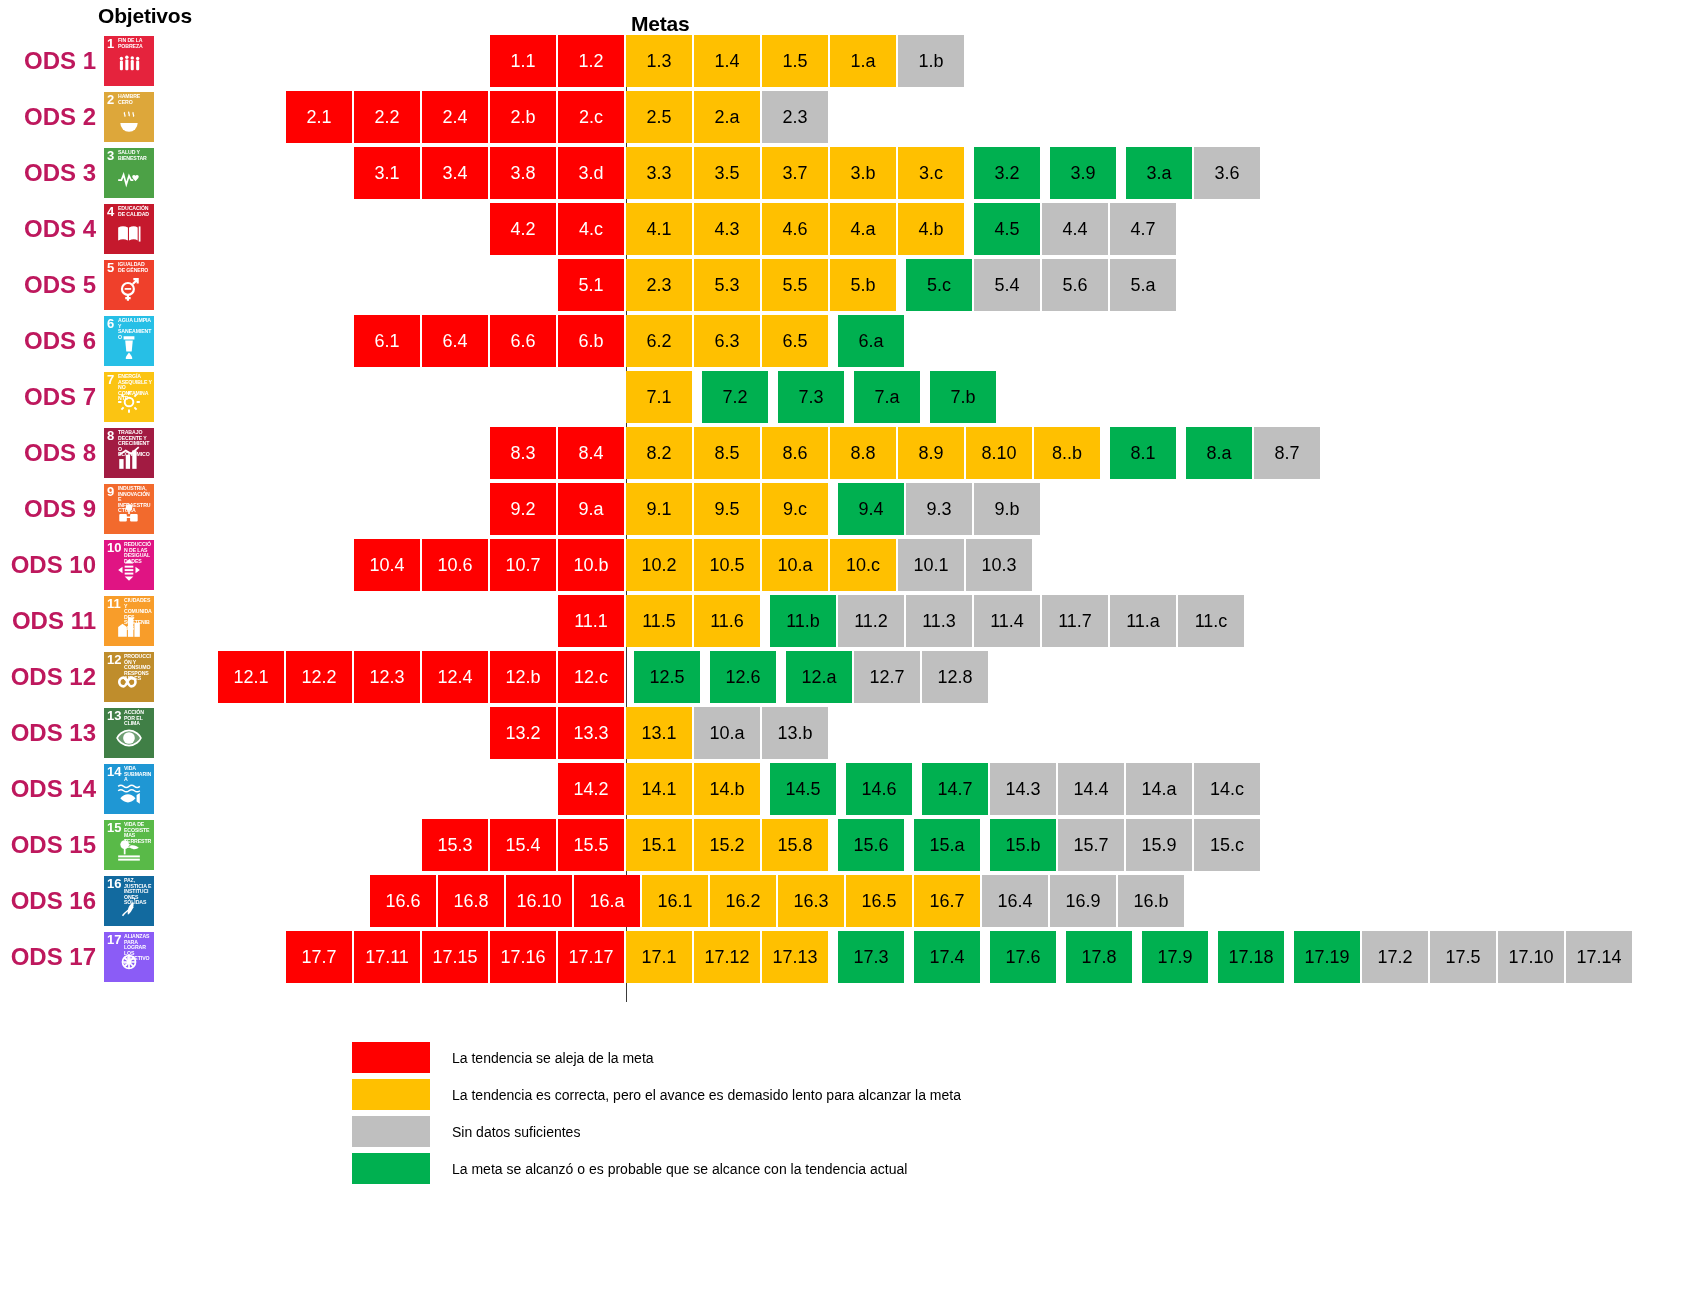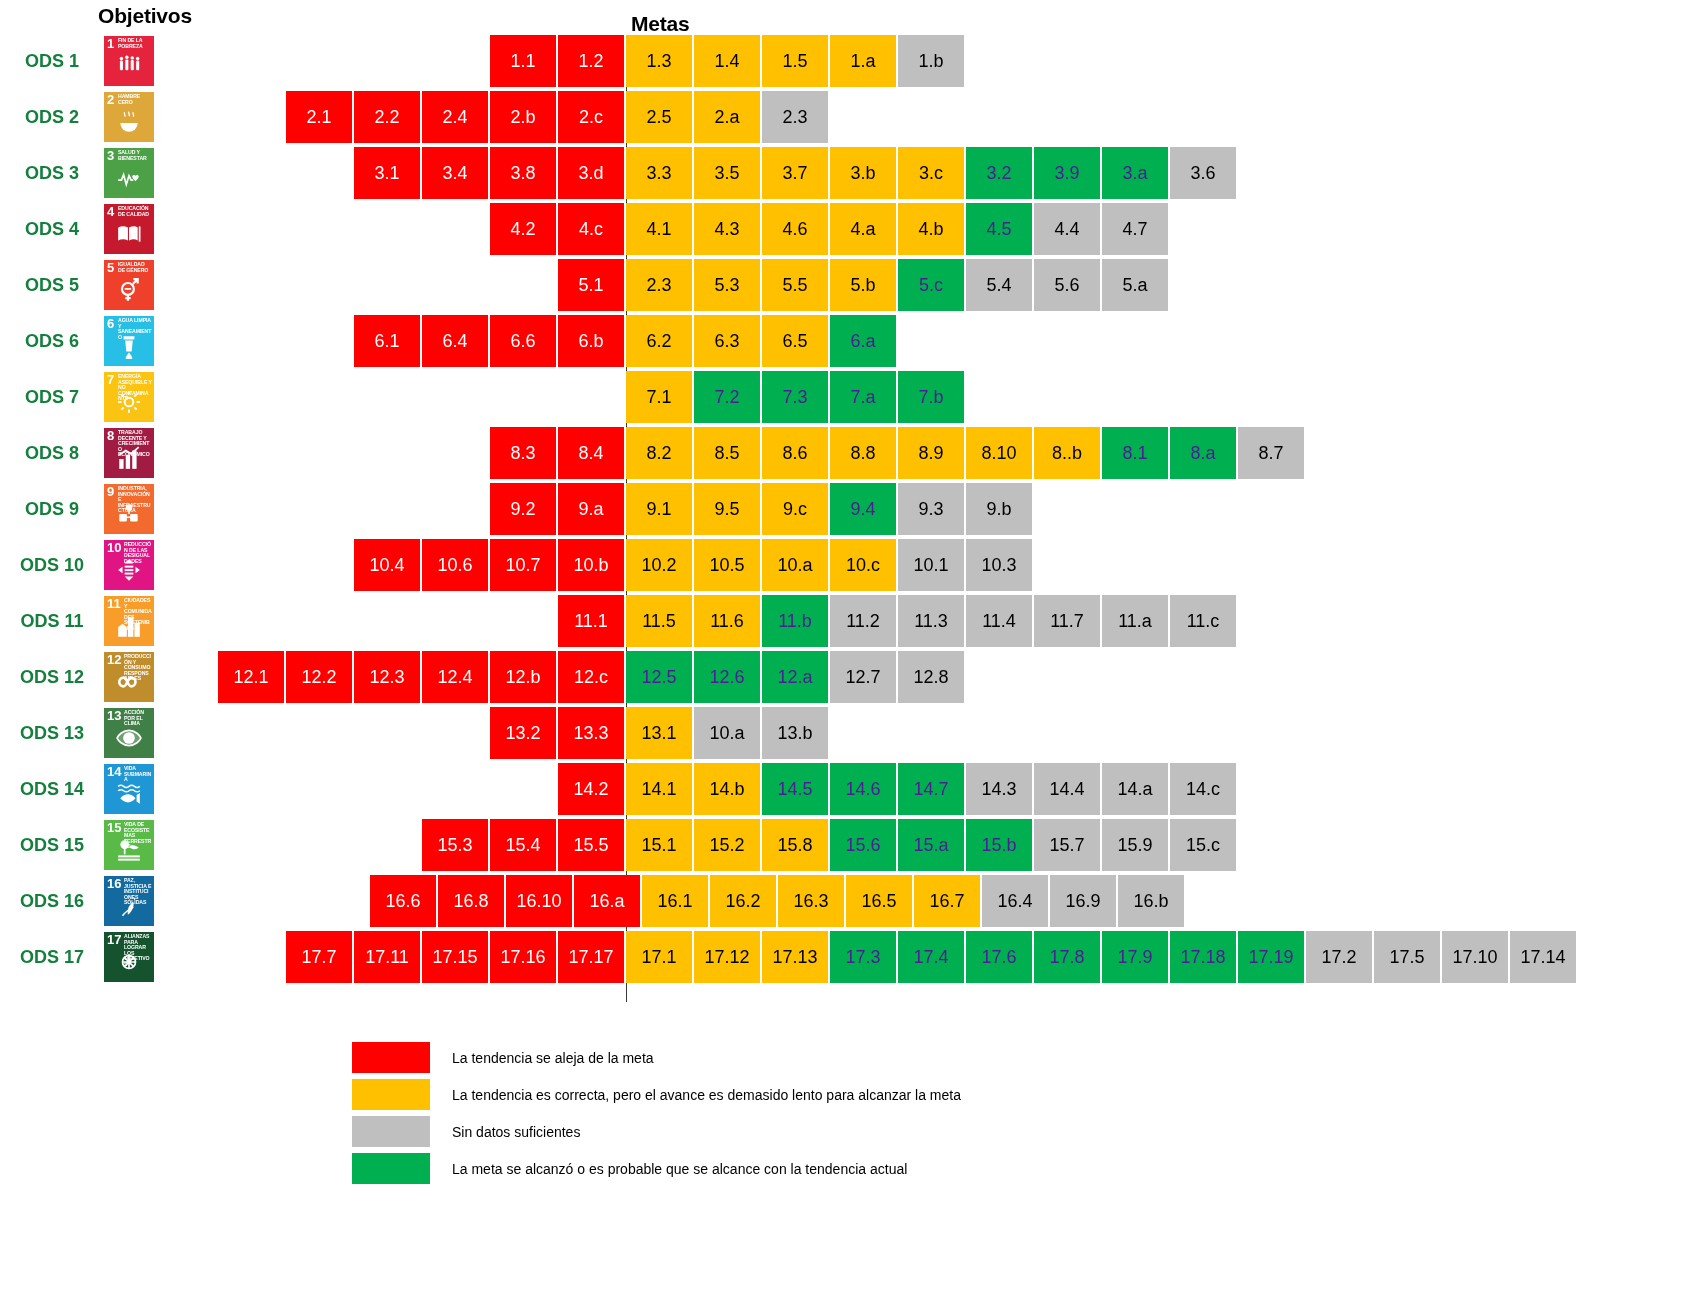--- a/index.html
+++ b/index.html
@@ -54,24 +54,24 @@
     height: 52px;
     margin-bottom: 4px;
   }
   .row-label {
     position: absolute;
     left: 8px;
     top: 0;
     width: 88px;
     height: 52px;
     line-height: 52px;
-    text-align: center;
-    font-size: 18px;
+    text-align: right;
+    font-size: 24px;
     font-weight: bold;
-    color: #15803d;
+    color: #be185d;
     white-space: nowrap;
   }
   .row-icon {
     position: absolute;
     left: 104px;
     top: 1px;
     width: 50px;
     height: 50px;
     overflow: hidden;
   }
@@ -129,21 +129,21 @@
     margin-right: 2px;
     display: flex;
     align-items: center;
     justify-content: center;
     font-size: 18px;
     font-family: "Liberation Sans", sans-serif;
     box-sizing: border-box;
   }
   .cell.c-red    { background: #ff0000; color: #ffffff; }
   .cell.c-amber  { background: #ffc000; color: #000000; }
-  .cell.c-green  { background: #00b050; color: #4c1d95; }
+  .cell.c-green  { background: #00b050; color: #000000; margin-left: 8px; }
   .cell.c-gray   { background: #bfbfbf; color: #000000; }
 
   
   #legend {
     position: absolute;
     left: 352px;
     top: 1041px;
   }
   .legend-row {
     display: flex;
@@ -621,21 +621,21 @@
           <div class="cell c-amber">16.5</div>
           <div class="cell c-amber">16.7</div>
           <div class="cell c-gray">16.4</div>
           <div class="cell c-gray">16.9</div>
           <div class="cell c-gray">16.b</div>
         </div>
       </div>
       <div class="row">
         <div class="row-label">ODS 17</div>
         <div class="row-icon">
-          <div class="sdg-icon" style="background: #14532d;">
+          <div class="sdg-icon" style="background: #8b5cf6;">
             <span class="sdg-num">17</span>
             <span class="sdg-txt" style="left: 20px;">Alianzas para lograr los objetivos</span>
             <span class="sdg-glyph"><svg viewBox="0 0 24 24" width="26" height="26">
                 <g fill="none" stroke="#fff" stroke-width="1.6">
                   <circle cx="12" cy="12" r="6"></circle>
                   <path d="M12 6v12M6 12h12M7.8 7.8l8.4 8.4M16.2 7.8l-8.4 8.4"></path>
                 </g>
               </svg></span>
           </div>
         </div>

